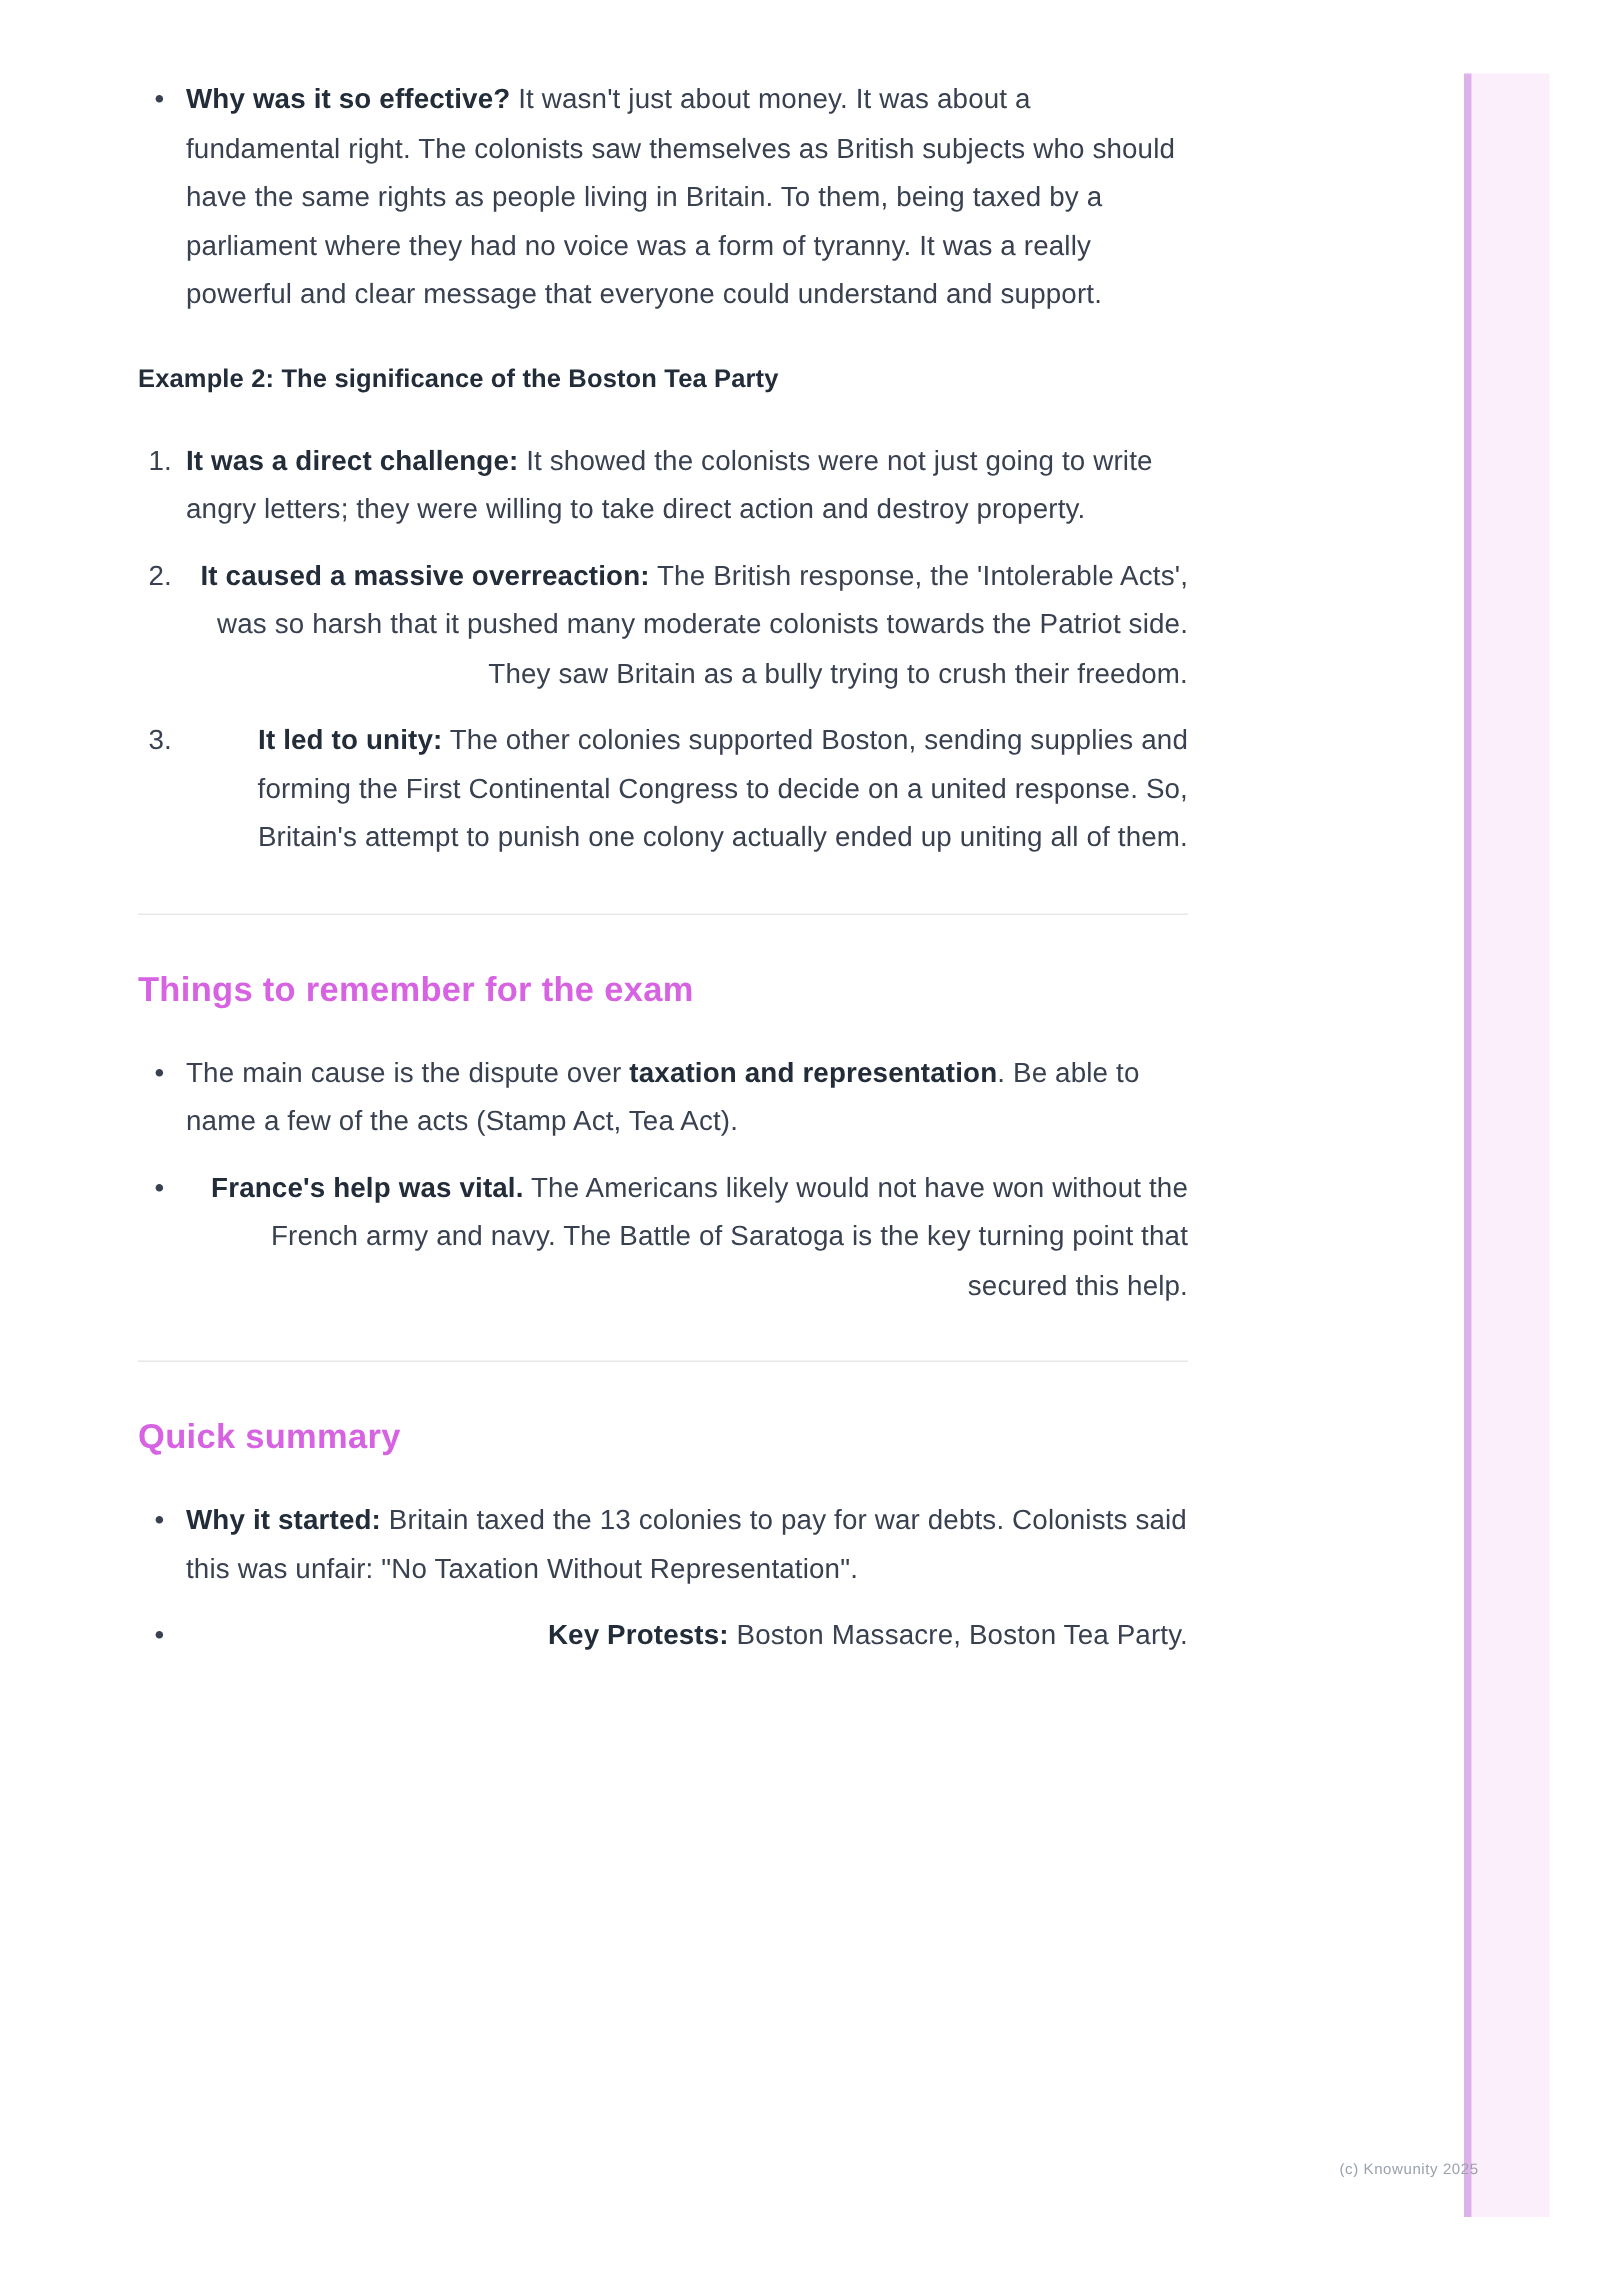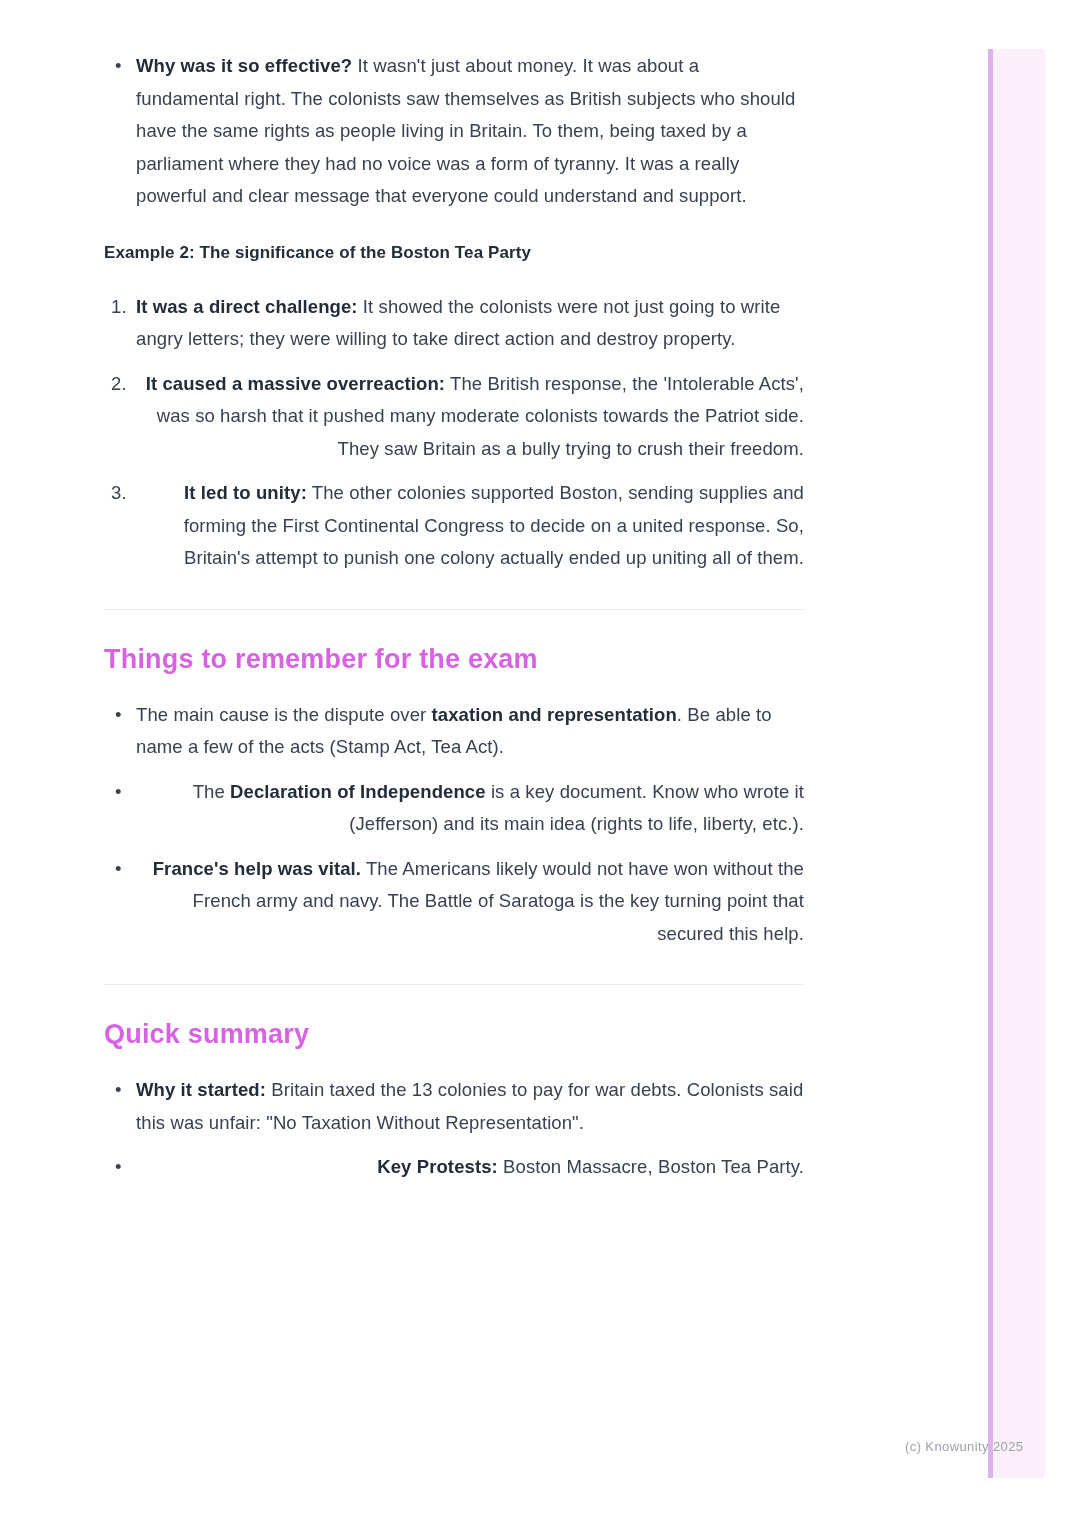--- a/index.html
+++ b/index.html
@@ -6,21 +6,20 @@
   html, body { background: #ffffff; }
   body {
     width: 1080px; height: 1528px;
     position: relative;
     font-family: "Liberation Sans", sans-serif;
     overflow: hidden;
   }
   .page {
     position: absolute; inset: 0;
     background: #ffffff;
-    margin-left: 12px;
   }
   .edge-panel {
     position: absolute;
     left: 981px; top: 49px;
     width: 52px; height: 1429px;
     background: var(--edge-panel, #fbeffc);
   }
   .edge-line {
     position: absolute;
     left: 976px; top: 49px;
@@ -63,31 +62,31 @@
     left: -25px; top: 0;
     color: var(--body-col, #394150);
   }
   hr.divider {
     border: none;
     border-top: 1px solid var(--divider-col, #e7e8ea);
     margin: 34px 0 0 0;
   }
   h2.section-heading {
     margin-top: 31px;
-    font-size: 27px;
+    font-size: 23px;
     line-height: 36px;
     font-weight: 700;
     letter-spacing: 0.2px;
     color: var(--accent, #d763e3);
   }
   ul.section-list { margin-top: 22px; }
   .watermark {
     position: absolute;
     left: 893px; top: 1438px;
-    font-size: 13px;
+    font-size: 10px;
     line-height: 18px;
     letter-spacing: 0.4px;
     color: var(--watermark-col, #9aa1ab);
     z-index: 5;
     white-space: nowrap;
   }
 </style>
 </head>
 <body>
 
@@ -110,21 +109,20 @@
       <li><strong>It caused a massive overreaction:</strong><span> The British response, the 'Intolerable Acts', was so harsh that it pushed many moderate colonists towards the Patriot side. They saw Britain as a bully trying to crush their freedom.</span></li>
       <li><strong>It led to unity:</strong><span> The other colonies supported Boston, sending supplies and forming the First Continental Congress to decide on a united response. So, Britain's attempt to punish one colony actually ended up uniting all of them.</span></li>
     </ol>
 
     <hr class="divider">
 
     <h2 class="section-heading">Things to remember for the exam</h2>
 
     <ul class="blist section-list">
       <li><span>The main cause is the dispute over </span><strong>taxation and representation</strong><span>. Be able to name a few of the acts (Stamp Act, Tea Act).</span></li>
-      <li><span>The </span><strong>Declaration of Independence</strong><span> is a key document. Know who wrote it (Jefferson) and its main idea (rights to life, liberty, etc.).</span></li>
       <li><strong>France's help was vital.</strong><span> The Americans likely would not have won without the French army and navy. The Battle of Saratoga is the key turning point that secured this help.</span></li>
     </ul>
 
     <hr class="divider">
 
     <h2 class="section-heading">Quick summary</h2>
 
     <ul class="blist section-list">
       <li><strong>Why it started:</strong><span> Britain taxed the 13 colonies to pay for war debts. Colonists said this was unfair: "No Taxation Without Representation".</span></li>
       <li><strong>Key Protests:</strong><span> Boston Massacre, Boston Tea Party.</span></li>

